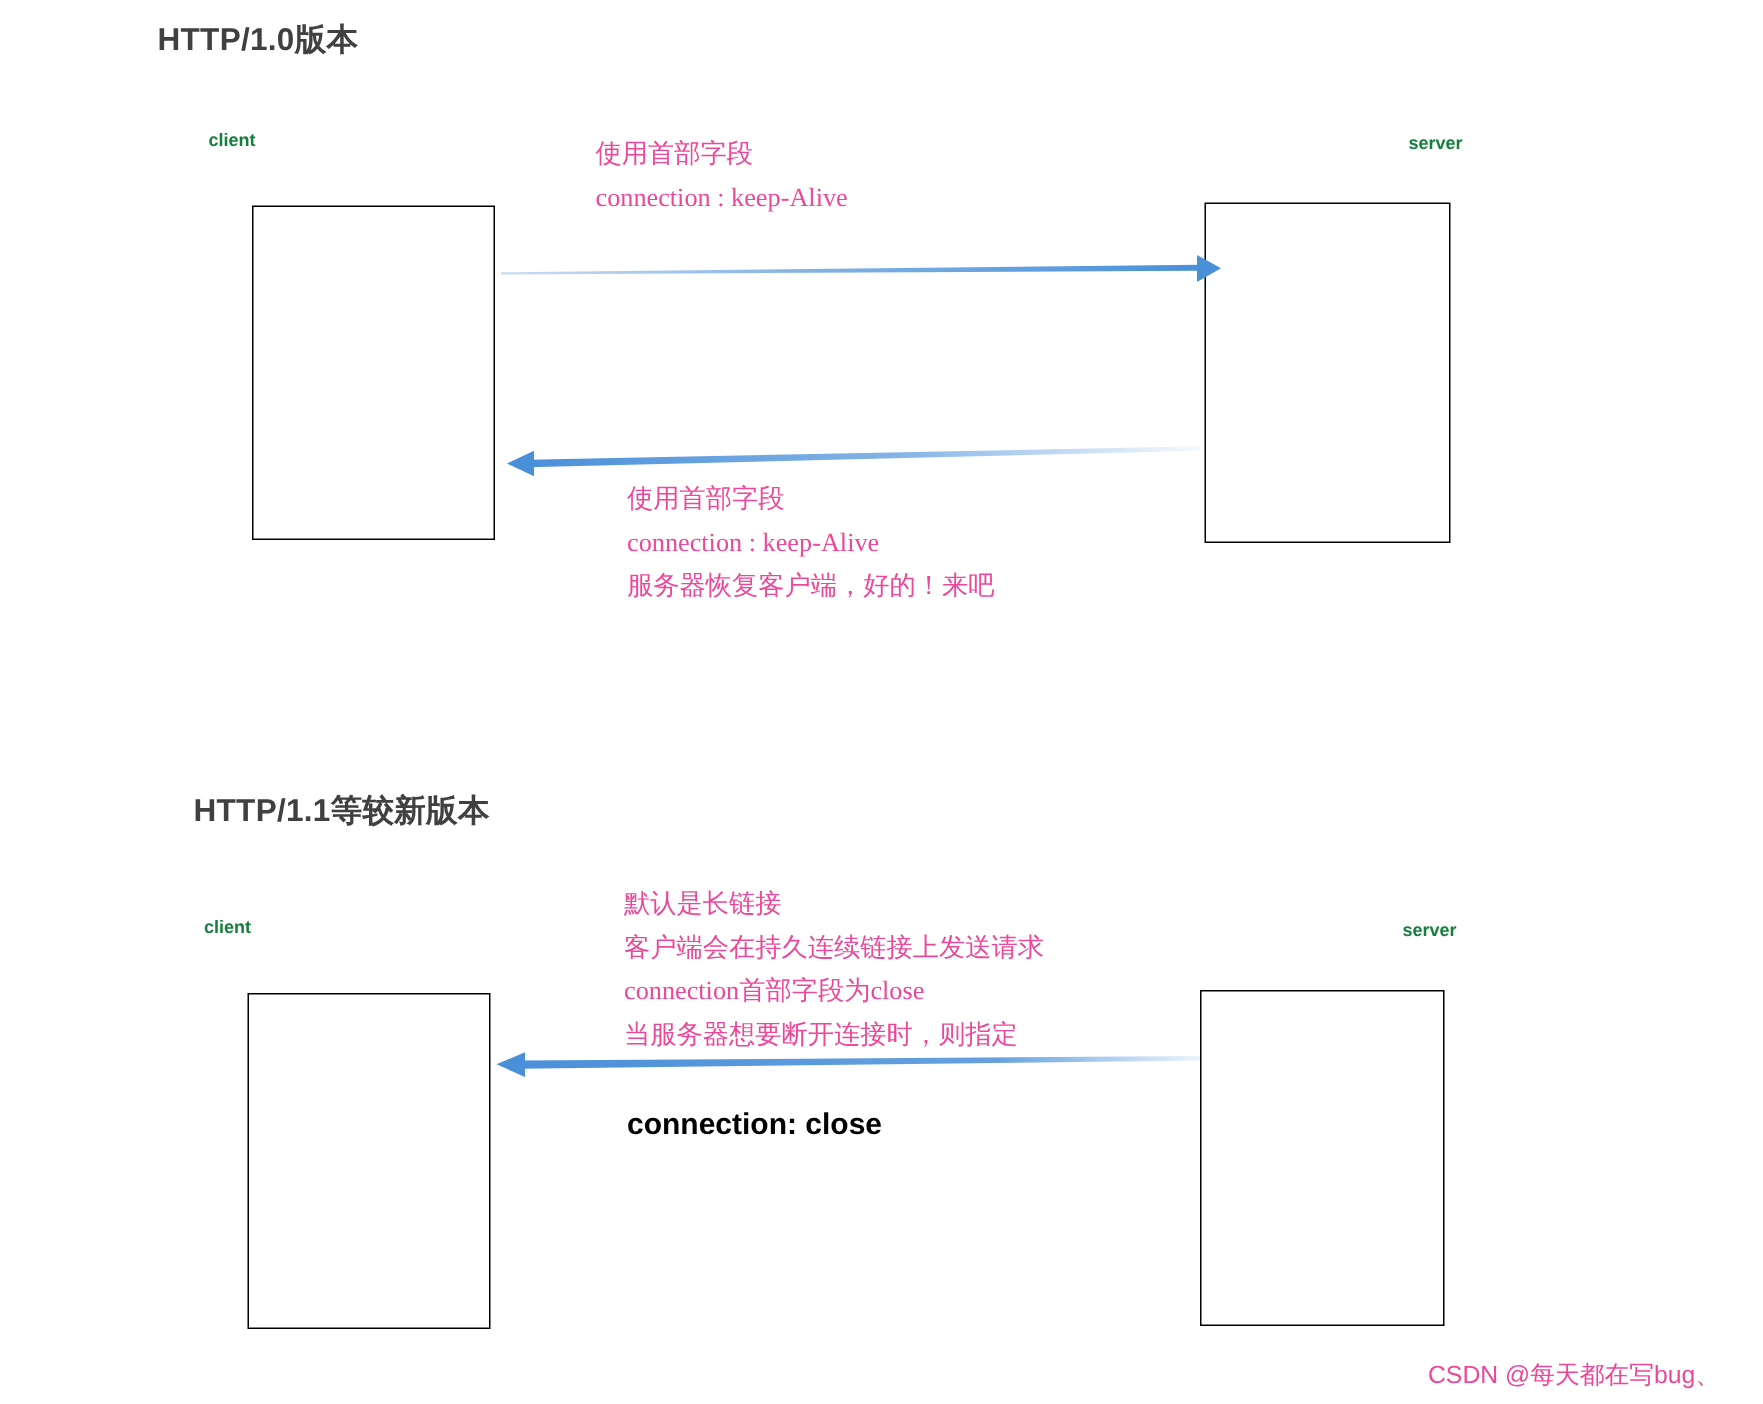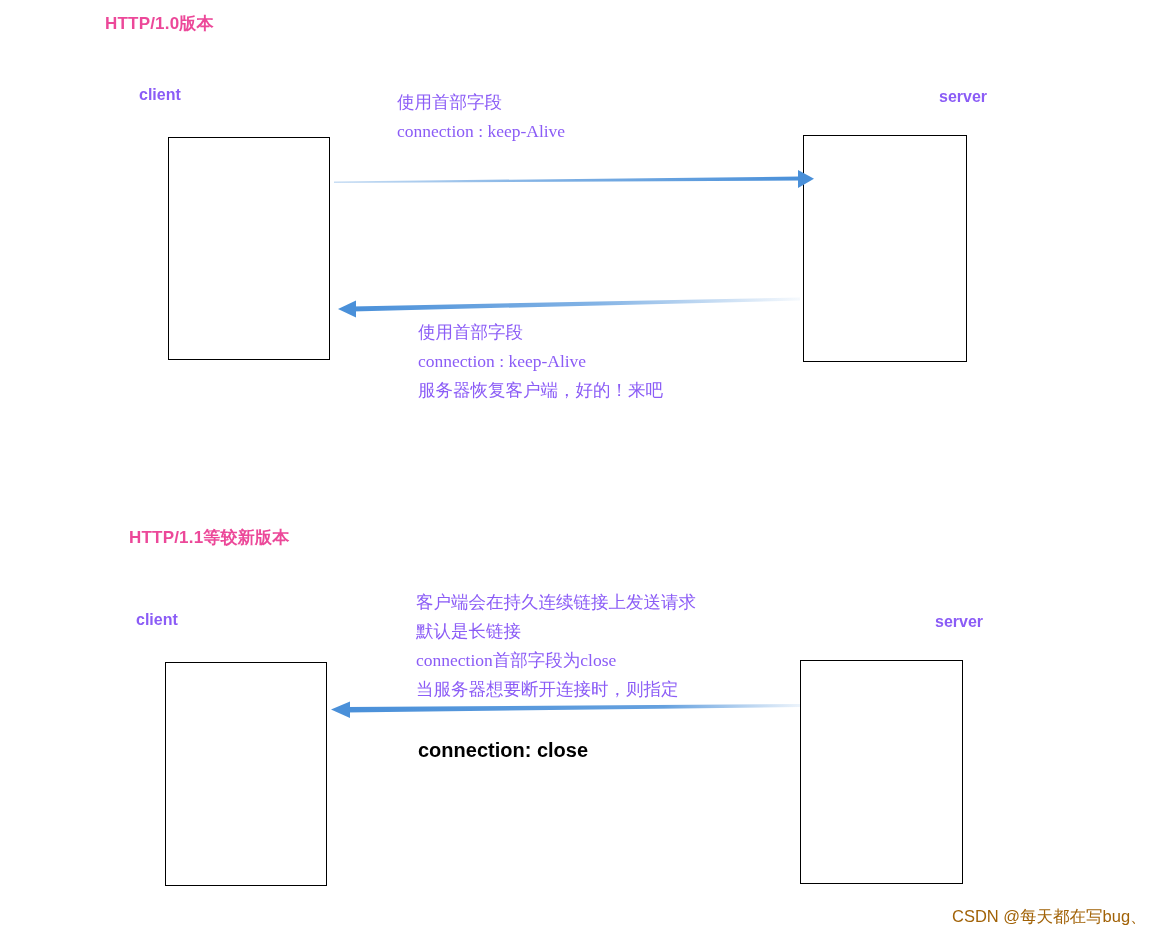--- a/index.html
+++ b/index.html
@@ -15,45 +15,45 @@
     position: relative;
     width: 1175px;
     height: 936px;
     background: #ffffff;
     overflow: hidden;
   }
   .section-title {
     position: absolute;
     font-family: "Liberation Sans", "DejaVu Sans", sans-serif;
     font-weight: bold;
-    font-size: 17px;
-    color: #ec4899;
+    font-size: 21px;
+    color: #404040;
     letter-spacing: 0.2px;
     white-space: nowrap;
   }
   .node-label {
     position: absolute;
     font-family: "Liberation Sans", "DejaVu Sans", sans-serif;
     font-weight: bold;
-    font-size: 16px;
-    color: #8b5cf6;
+    font-size: 12px;
+    color: #15803d;
     white-space: nowrap;
   }
   .node-box {
     position: absolute;
     background: #ffffff;
     border: 1.6px solid #000000;
     box-sizing: border-box;
   }
   .msg-block {
     position: absolute;
     font-family: "Liberation Serif", "DejaVu Serif", serif;
     font-size: 17.5px;
     line-height: 29px;
-    color: #8b5cf6;
+    color: #ec4899;
     white-space: nowrap;
   }
   .msg-line {
     display: block;
     white-space: nowrap;
   }
   .msg-strong {
     position: absolute;
     font-family: "Liberation Sans", "DejaVu Sans", sans-serif;
     font-weight: bold;
@@ -66,21 +66,21 @@
     left: 0;
     top: 0;
     width: 1175px;
     height: 936px;
     pointer-events: none;
   }
   .watermark {
     position: absolute;
     font-family: "Liberation Sans", "DejaVu Sans", sans-serif;
     font-size: 16.5px;
-    color: #a16207;
+    color: #ec4899;
     white-space: nowrap;
   }
 </style>
 </head>
 <body>
 
 <div id="canvas">
 
   <div class="section-title" style="left:105px; top:12px;">HTTP/1.0版本</div>
 
@@ -107,22 +107,22 @@
 
   <div class="node-label" style="left:136px; top:611px;">client</div>
 
   <div class="node-label" style="left:935px; top:613px;">server</div>
 
   <div class="node-box" style="left:165px; top:662px; width:162px; height:224px;"></div>
 
   <div class="node-box" style="left:800px; top:660px; width:163px; height:224px;"></div>
 
   <div class="msg-block" style="left:416px; top:588px;">
+    <span class="msg-line">默认是长链接</span>
     <span class="msg-line">客户端会在持久连续链接上发送请求</span>
-    <span class="msg-line">默认是长链接</span>
     <span class="msg-line">connection首部字段为close</span>
     <span class="msg-line">当服务器想要断开连接时，则指定</span>
   </div>
 
   <div class="msg-strong" style="left:418px; top:739px;">connection:  close</div>
 
   <svg class="arrow-layer" viewBox="0 0 1175 936">
     <defs>
       <linearGradient id="gradRight" x1="0" y1="0" x2="1" y2="0">
         <stop offset="0%" stop-color="#4a90d9" stop-opacity="0.30"></stop>

